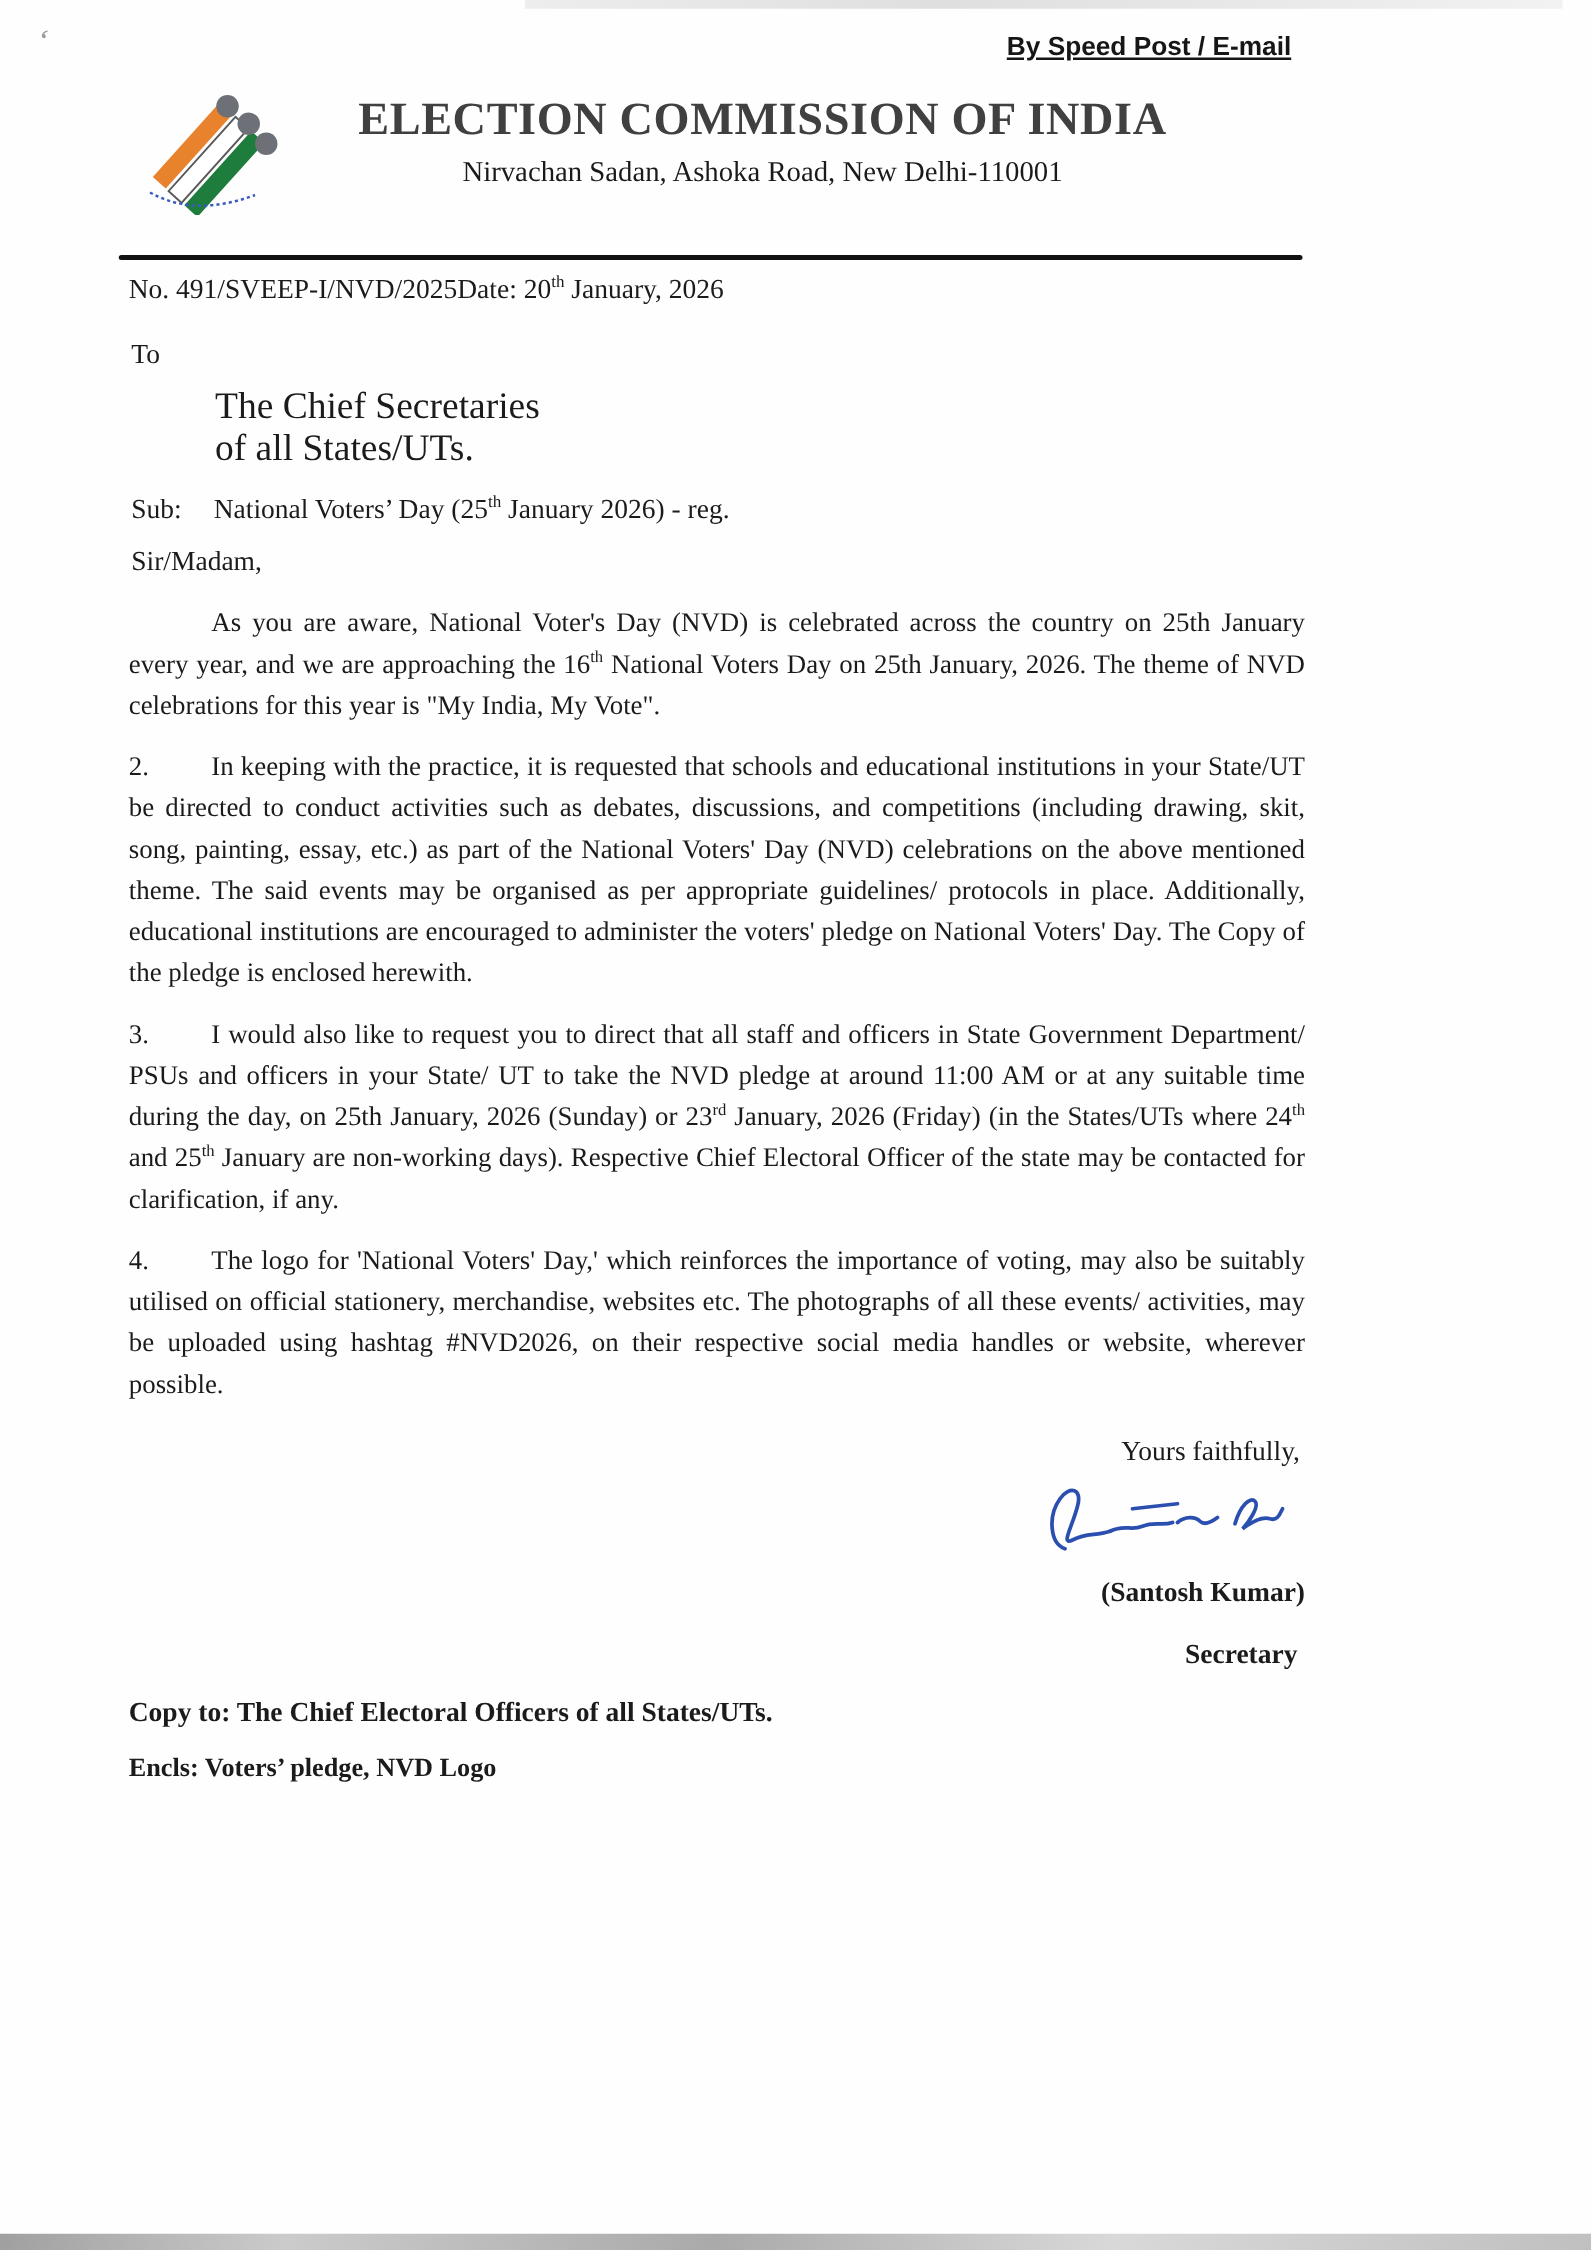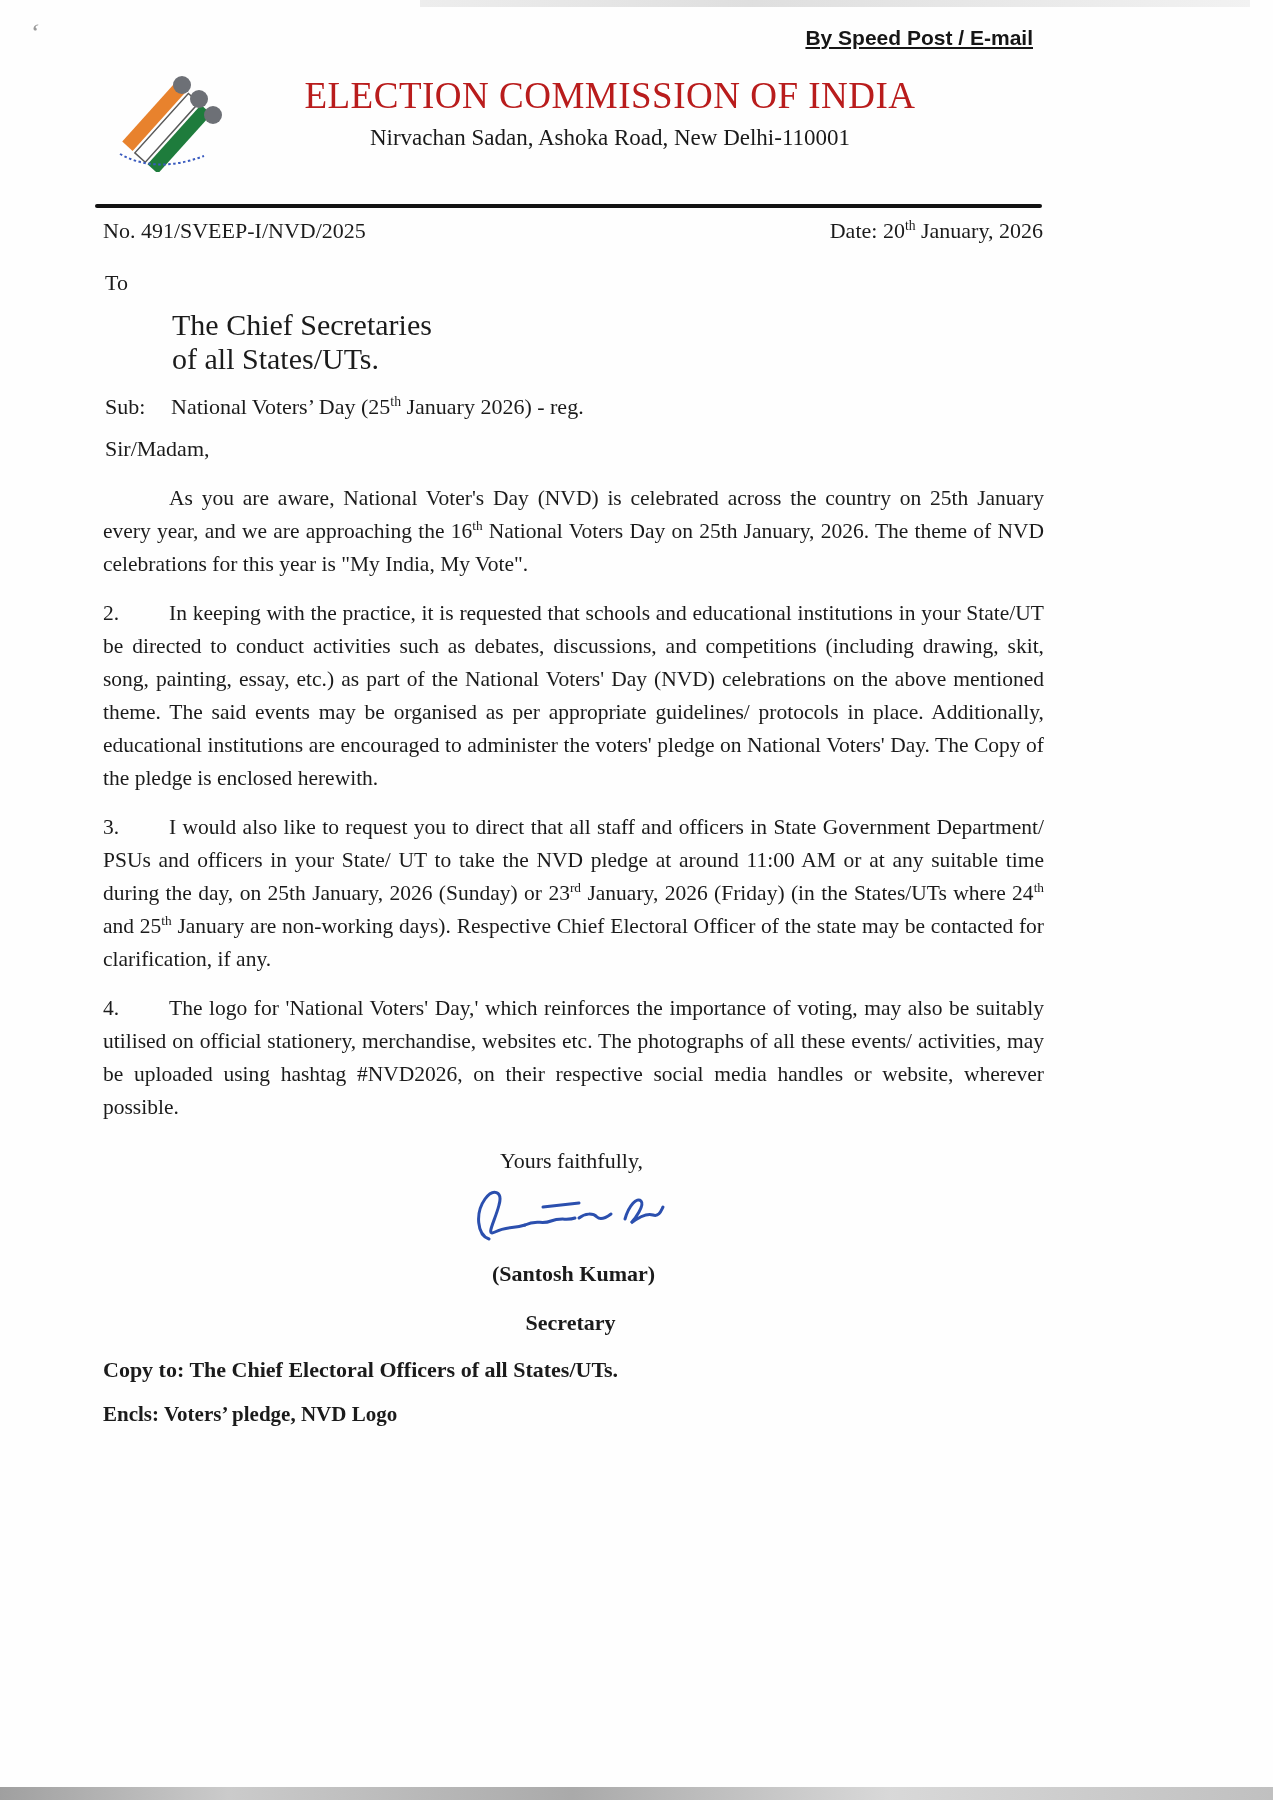--- a/index.html
+++ b/index.html
@@ -27,49 +27,49 @@
   .postal-line{
     position:absolute;top:26px;right:240px;
     font-family:"Liberation Sans", sans-serif;
     font-size:21px;font-weight:700;
     text-decoration:underline;
     color:#161616;
   }
   .logo-wrap{position:absolute;top:70px;left:112px;width:120px;height:102px;}
   .org-header{position:absolute;top:74px;left:250px;width:720px;text-align:center;}
   .org-title{
-    font-size:37px;letter-spacing:.5px;font-weight:400;
-    color:#b91c1c;white-space:nowrap;
+    font-size:37px;letter-spacing:.5px;font-weight:700;
+    color:#404040;white-space:nowrap;
   }
   .org-address{font-size:23px;margin-top:8px;color:#1a1a1a;}
   .rule{
     position:absolute;top:204px;left:95px;width:947px;height:4px;
     background:var(--rule-black,#121212);
     border-radius:2px;
   }
   .ref-row{
     position:absolute;top:218px;left:103px;width:940px;
-    display:flex;justify-content:space-between;
+    display:flex;justify-content:flex-start;
     font-size:22px;
   }
   .letter-to{position:absolute;top:270px;left:105px;font-size:22px;}
   .recipient{position:absolute;top:308px;left:172px;font-size:30px;line-height:34px;}
   .subject-row{position:absolute;top:394px;left:105px;width:940px;font-size:22px;display:flex;}
   .label-slot{display:inline-block;width:66px;flex:0 0 66px;}
   .greeting{position:absolute;top:436px;left:105px;font-size:22px;}
   .letter-body{
     position:absolute;top:482px;left:103px;width:941px;
     font-size:21.5px;line-height:33px;text-align:justify;
   }
   .para{margin:0 0 16px 0;}
   .para.indent{text-indent:66px;}
   .para-num{display:inline-block;width:66px;text-indent:0;}
   sup{font-size:.62em;line-height:0;vertical-align:super;}
   .closing{
-    margin-top:20px;text-align:center;
+    margin-top:20px;text-align:right;
   }
   .valediction{font-size:22px;margin-right:4px;}
   .signature{margin:8px 14px 0 0;}
   .signatory-name{font-size:22px;font-weight:700;margin-top:-4px;}
   .signatory-title{font-size:22px;font-weight:700;margin:16px 6px 0 0;}
   .footer-notes{margin-top:14px;text-align:left;font-size:22px;font-weight:700;}
   .footer-notes .encls{margin-top:12px;font-size:21px;}
 </style>
 </head>
 <body>

